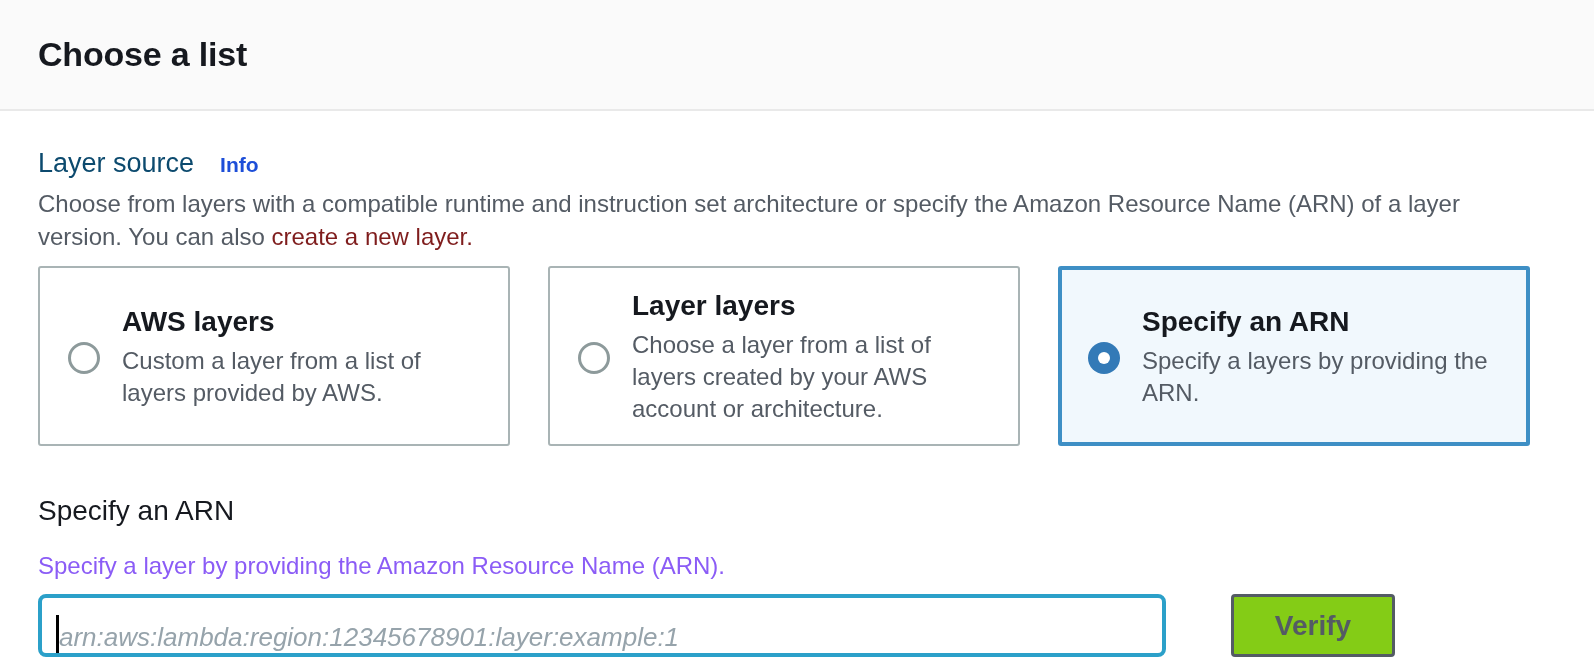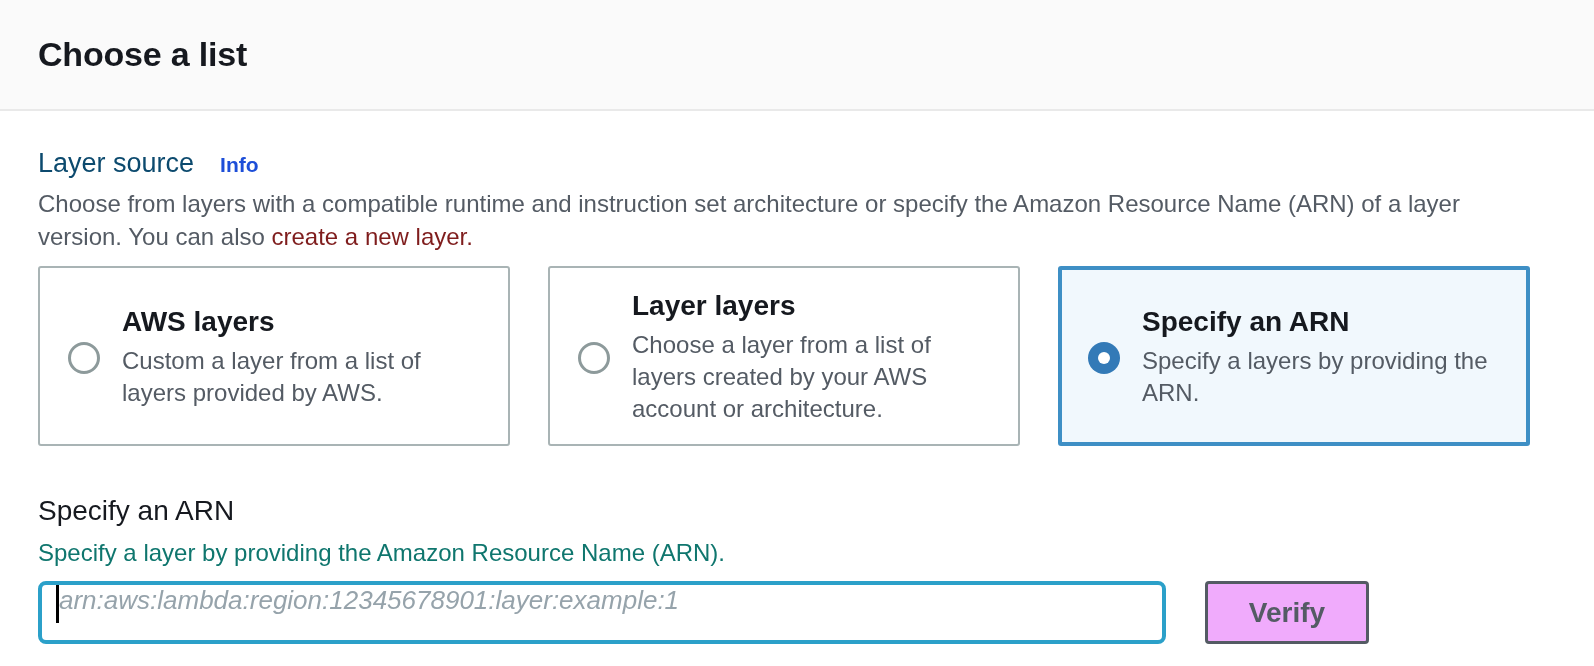--- a/index.html
+++ b/index.html
@@ -110,37 +110,37 @@
 
   
   .arn-heading {
     font-size: 28px;
     color: #16191f;
     font-weight: 400;
     margin-top: 49px;
   }
   .arn-desc {
     font-size: 24px;
-    color: #0f766e;
-    margin-top: 12px;
+    color: #8b5cf6;
+    margin-top: 25px;
   }
   .input-row {
     display: flex;
     gap: 39px;
     margin-top: 14px;
     align-items: flex-start;
   }
   .arn-input-wrap {
     width: 1128px;
     height: 63px;
     border: 4px solid #2ba0c9;
     border-radius: 8px;
     background: #ffffff;
     display: flex;
-    align-items: flex-start;
+    align-items: flex-end;
     padding: 0 14px;
   }
   .caret {
     width: 3px;
     height: 38px;
     background: #000000;
     flex: 0 0 auto;
   }
   .arn-input {
     flex: 1;
@@ -152,28 +152,29 @@
     font-family: "Liberation Sans", "DejaVu Sans", sans-serif;
   }
   .arn-input::placeholder {
     color: #96a3ab;
     font-style: italic;
     opacity: 1;
   }
   .verify-btn {
     width: 164px;
     height: 63px;
-    background: #f0abfc;
+    background: #84cc16;
     border: 3px solid #545b64;
     border-radius: 4px;
     font-size: 28px;
     font-weight: 700;
     color: #545b64;
     font-family: "Liberation Sans", "DejaVu Sans", sans-serif;
     cursor: pointer;
+    margin-left: 26px;
   }
 </style>
 </head>
 <body>
 
 <div class="header">
   <h1>Choose a list</h1>
 </div>
 
 <div class="content">

